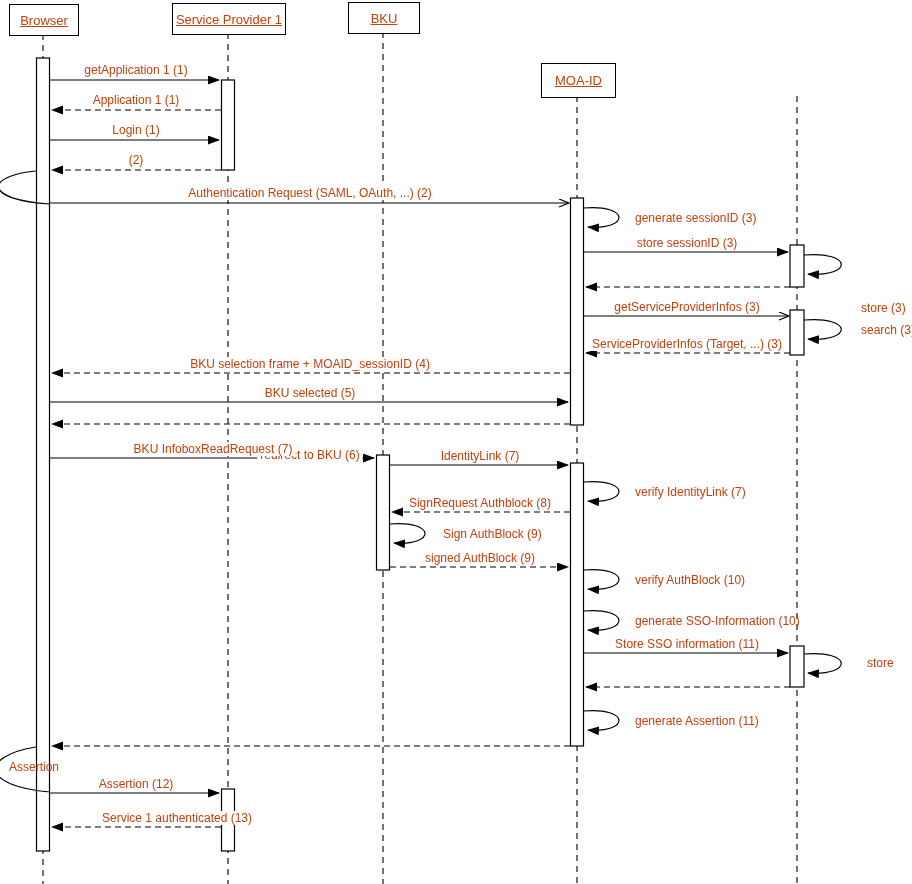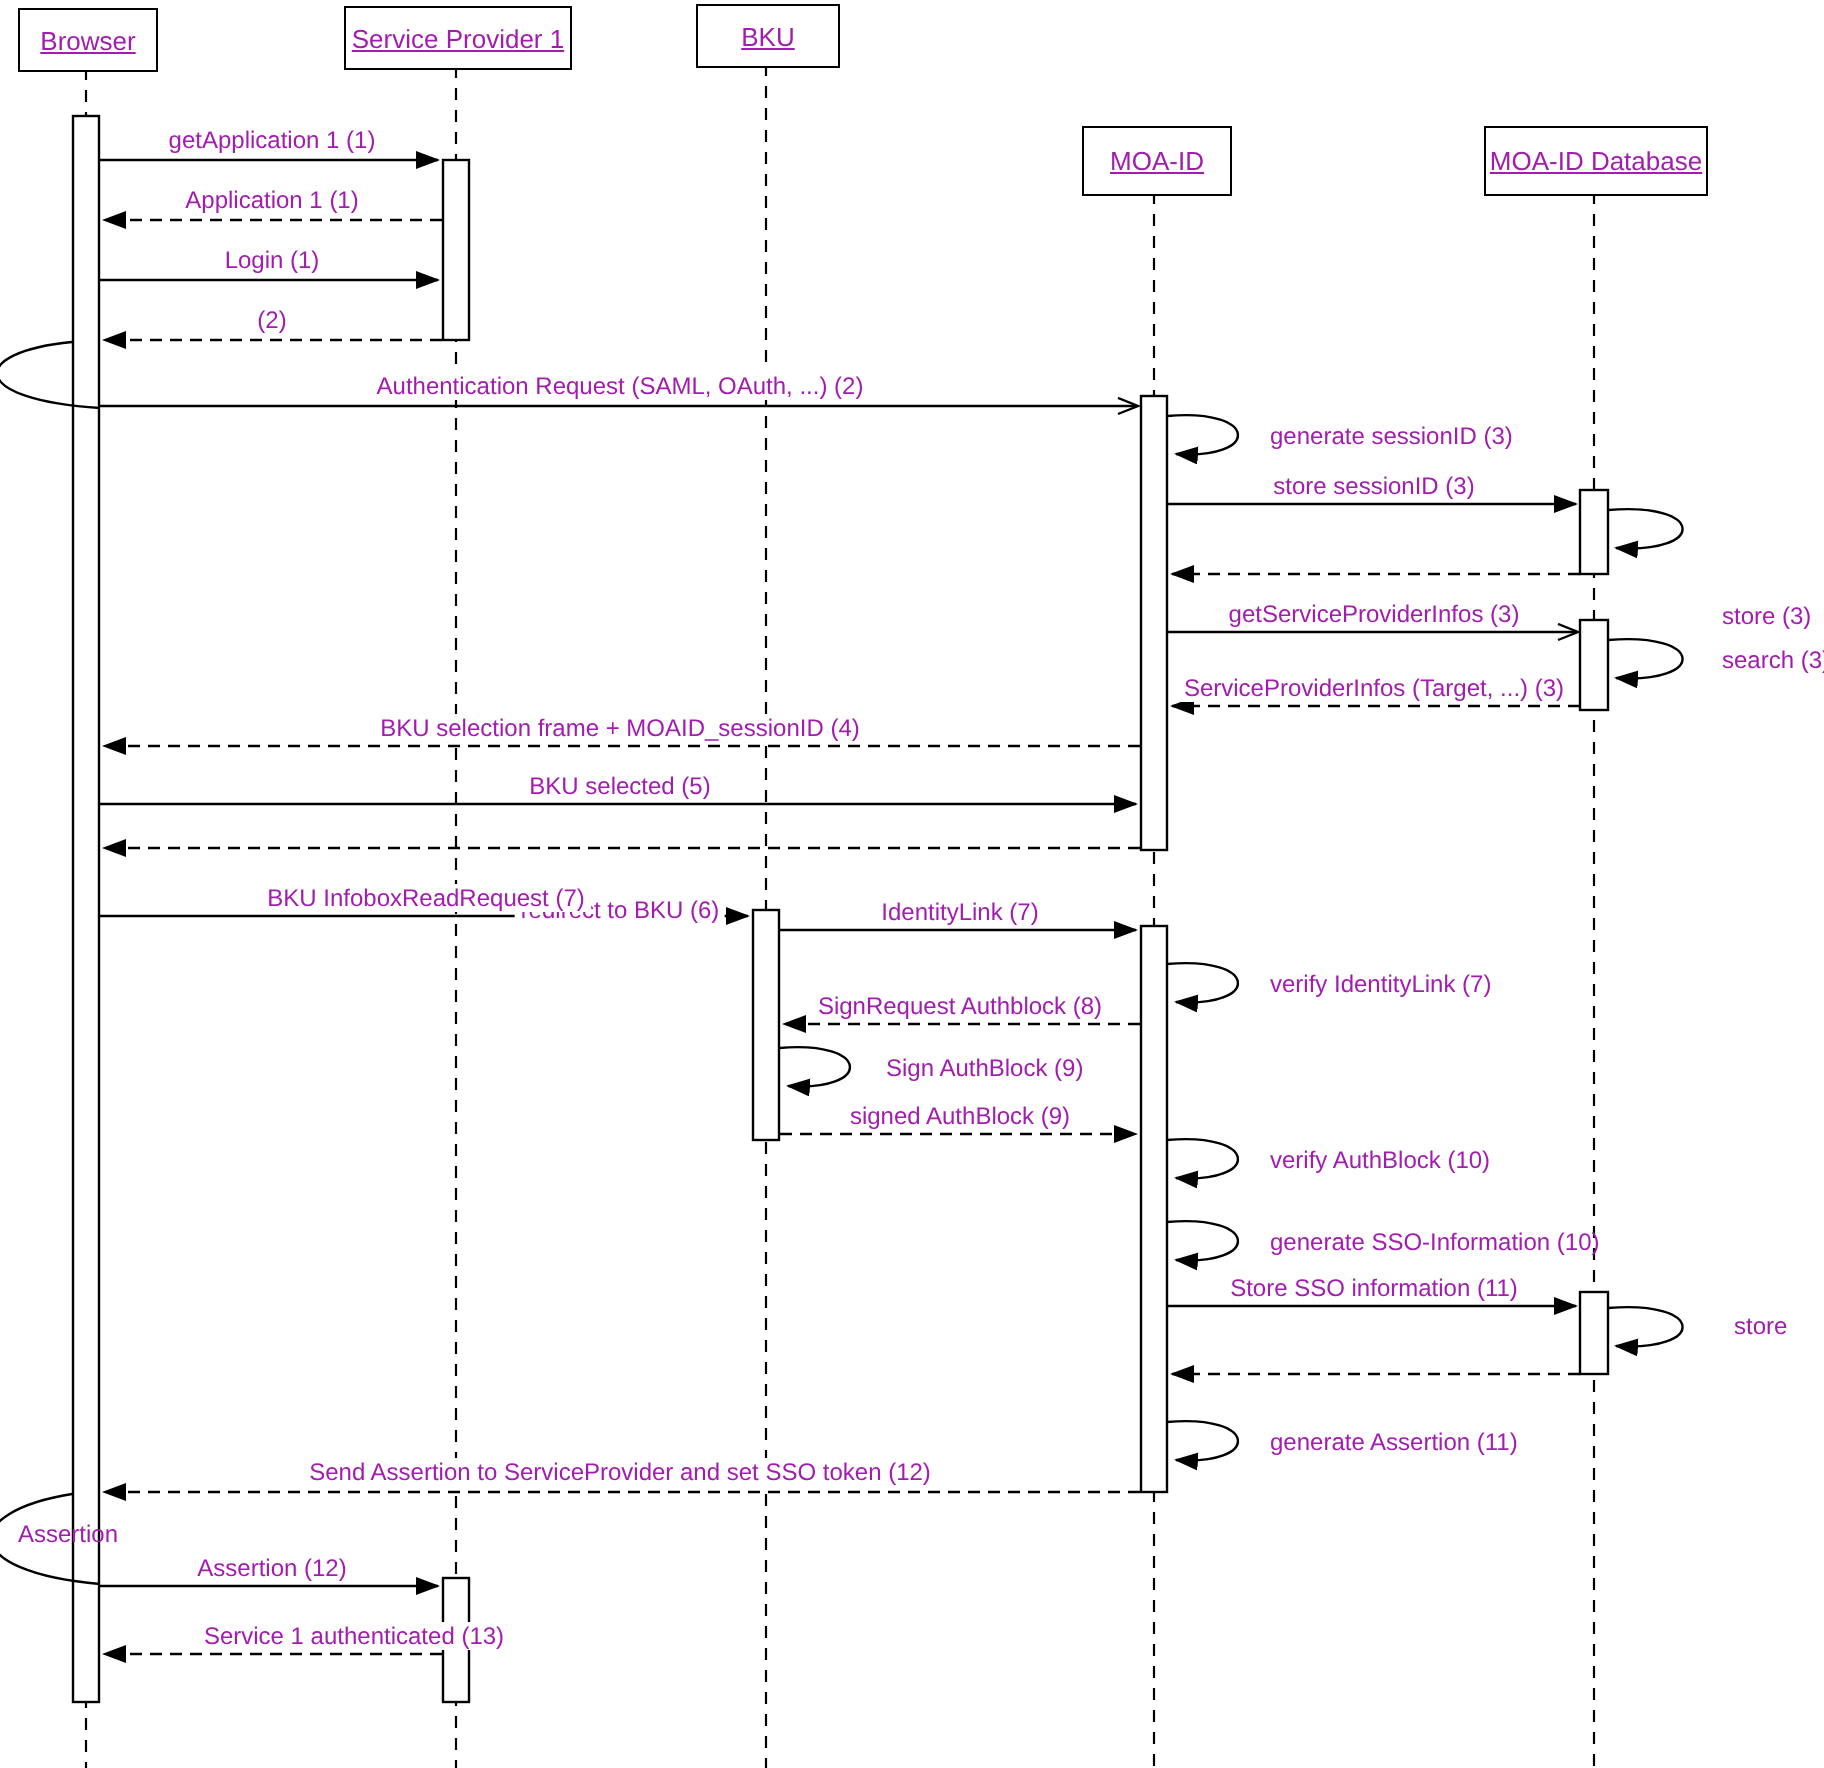--- a/index.html
+++ b/index.html
@@ -1,17 +1,17 @@
 <!DOCTYPE html>
 <html><head>
 <meta charset="utf-8">
 <style>
   html,body{margin:0;padding:0;background:#ffffff;}
   .stage{position:relative;width:912px;height:884px;background:#fff;overflow:hidden;
-         font-family:"Liberation Sans",sans-serif;color:#a21caf;}
+         font-family:"Liberation Sans",sans-serif;color:#c2410c;}
   .stage svg{position:absolute;left:0;top:0;}
   .pbox{position:absolute;border:1.5px solid #000;background:#fff;display:flex;
         align-items:center;justify-content:center;font-size:13px;z-index:3;}
   .pbox span{text-decoration:underline;white-space:nowrap;}
   .msg{position:absolute;font-size:12px;line-height:14px;white-space:nowrap;
        background:#fff;padding:0 3px;z-index:2;}
   .ctr{transform:translateX(-50%);}
   .nobg{background:transparent;}
 </style>
 </head>
@@ -96,23 +96,20 @@
     </div>
   <div class="pbox" style="left:172px;top:3px;width:112px;height:30px;">
       <span>Service Provider 1</span>
     </div>
   <div class="pbox" style="left:348px;top:2px;width:70px;height:30px;">
       <span>BKU</span>
     </div>
   <div class="pbox" style="left:541px;top:63px;width:73px;height:33px;">
       <span>MOA-ID</span>
     </div>
-  <div class="pbox" style="left:742px;top:63px;width:110px;height:33px;">
-      <span>MOA-ID Database</span>
-    </div>
 
   <div class="msg ctr" style="left:136px;top:63px;">getApplication 1 (1)</div>
   <div class="msg ctr" style="left:136px;top:93px;">Application 1 (1)</div>
   <div class="msg ctr" style="left:136px;top:123px;">Login (1)</div>
   <div class="msg ctr" style="left:136px;top:153px;">(2)</div>
   <div class="msg ctr" style="left:310px;top:186px;">Authentication Request (SAML, OAuth, ...)  (2)</div>
   <div class="msg nobg" style="left:632px;top:211px;">generate sessionID  (3)</div>
   <div class="msg ctr" style="left:687px;top:236px;">store sessionID (3)</div>
   <div class="msg nobg" style="left:858px;top:258px;margin-top:43px;">store (3)</div>
   <div class="msg ctr" style="left:687px;top:300px;">getServiceProviderInfos (3)</div>
@@ -125,18 +122,17 @@
   <div class="msg ctr" style="left:480px;top:449px;">IdentityLink (7)</div>
   <div class="msg nobg" style="left:632px;top:485px;">verify IdentityLink (7)</div>
   <div class="msg ctr" style="left:480px;top:496px;">SignRequest Authblock (8)</div>
   <div class="msg nobg" style="left:440px;top:527px;">Sign AuthBlock (9)</div>
   <div class="msg ctr" style="left:480px;top:551px;">signed AuthBlock (9)</div>
   <div class="msg nobg" style="left:632px;top:573px;">verify AuthBlock (10)</div>
   <div class="msg nobg" style="left:632px;top:614px;">generate SSO-Information (10)</div>
   <div class="msg ctr" style="left:687px;top:637px;">Store SSO information (11)</div>
   <div class="msg nobg" style="left:864px;top:656px;text-align:center;">store</div>
   <div class="msg nobg" style="left:632px;top:714px;">generate Assertion (11)</div>
-  <div class="msg ctr" style="left:310px;top:729px;">Send Assertion to ServiceProvider and set SSO token (12)</div>
   <div class="msg nobg" style="left:6px;top:760px;">Assertion</div>
   <div class="msg ctr" style="left:136px;top:777px;">Assertion (12)</div>
   <div class="msg ctr" style="left:140px;top:811px;margin-left:37px;">Service 1 authenticated (13)</div>
 
 </div>
 
 </body></html>

